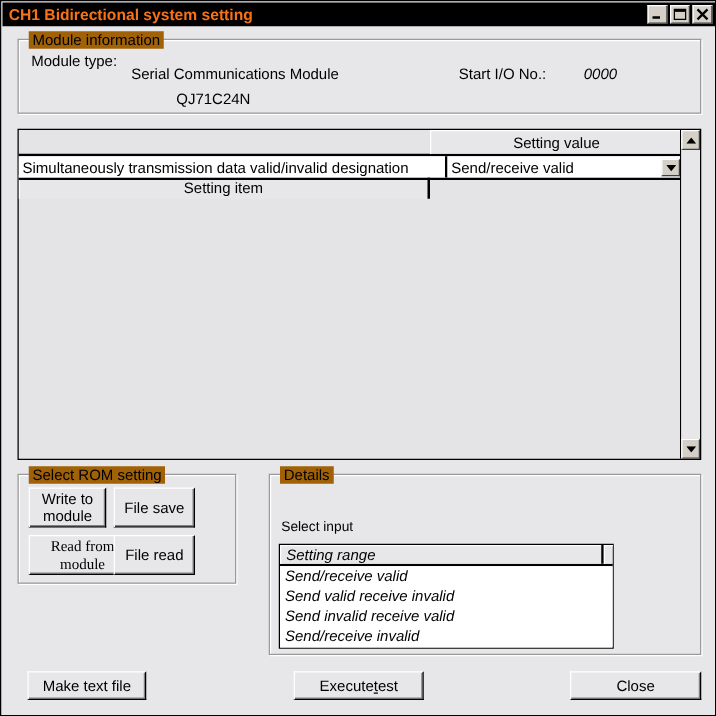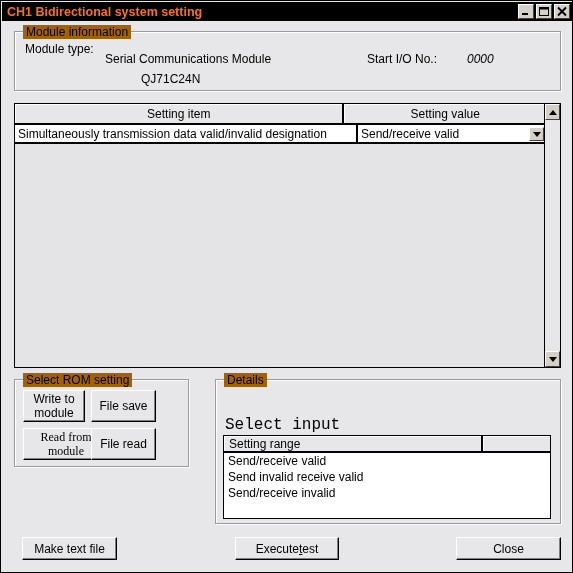--- a/index.html
+++ b/index.html
@@ -211,24 +211,25 @@
     font-family: "Liberation Sans", sans-serif;
     color: #000000;
     cursor: default;
     padding: 0;
   }
 
   
   #details-list {
     position: absolute;
     left: 222px; top: 434px;
-    width: 328px; height: 84px;
+    width: 268px; height: 84px;
     box-sizing: border-box;
     border: 1px solid #000000;
     background: #ffffff;
+    font-style: italic;
   }
   #dl-header {
     position: absolute;
     left: 0; top: 0;
     width: 100%; height: 17px;
     display: flex;
     box-sizing: border-box;
     border-bottom: 2px solid #000000;
   }
   .dl-hcell {
@@ -254,23 +255,22 @@
     display: flex;
     align-items: center;
     padding-left: 4px;
     font-size: 12px;
     white-space: nowrap;
     background: #ffffff;
   }
 
   .static-text {
     position: absolute;
-    font-size: 16px;
-    white-space: nowrap;
-    font-family: Liberation Mono, monospace;
+    font-size: 11px;
+    white-space: nowrap;
   }
   .underline-accel { text-decoration: underline; }
 </style>
 </head>
 <body>
 
 <div id="window">
 
   <div id="titlebar">
     <span id="titlebar-text">CH1 Bidirectional system setting</span>
@@ -299,21 +299,21 @@
   </div>
   <span class="mi-label" style="left:24px; top:41px;">Module type:</span>
   <span class="mi-label" style="left:104px; top:51px;">Serial Communications Module</span>
   <span class="mi-label" style="left:324px; top:51px;margin-left:42px;">Start I/O No.:</span>
   <span class="mi-label" style="left:466px; top:51px;font-style:italic;">0000</span>
   <span class="mi-label" style="left:140px; top:71px;">QJ71C24N</span>
 
   <div id="maintable">
 
     <div id="mt-header">
-      <div class="mt-hcell" style="width:340px;">Setting item</div>
+      <div class="mt-hcell" style="width:340px;margin-top:36px;">Setting item</div>
       <div class="mt-hcell" style="width:208px;">Setting value</div>
     </div>
 
     <div id="mt-row">
       <div id="mt-row-label">Simultaneously transmission data valid/invalid designation</div>
       <div id="mt-row-value">
         <span>Send/receive valid</span>
         <span id="combo-arrow">
           <svg width="8" height="5" viewBox="0 0 8 5">
             <path d="M0 0 L8 0 L4 5 Z" fill="#000"></path>
@@ -352,20 +352,21 @@
   </div>
   <span class="static-text" style="left:224px; top:415px;">Select input</span>
 
   <div id="details-list">
     <div id="dl-header">
       <div class="dl-hcell" id="dl-h1">Setting range</div>
       <div class="dl-hcell" id="dl-h2"></div>
     </div>
     <div id="dl-rows">
       <div class="dl-row">Send/receive valid</div>
+      <div class="dl-row">Send valid receive invalid</div>
       <div class="dl-row">Send invalid receive valid</div>
       <div class="dl-row">Send/receive invalid</div>
     </div>
   </div>
 
   <button class="btn" style="left:21px; top:536px; width:95px; height:23px;">Make text file</button>
 
   <button class="btn" style="left:234px; top:536px; width:104px; height:23px;">
     <span>Execute </span>
       <span class="underline-accel">t</span>

